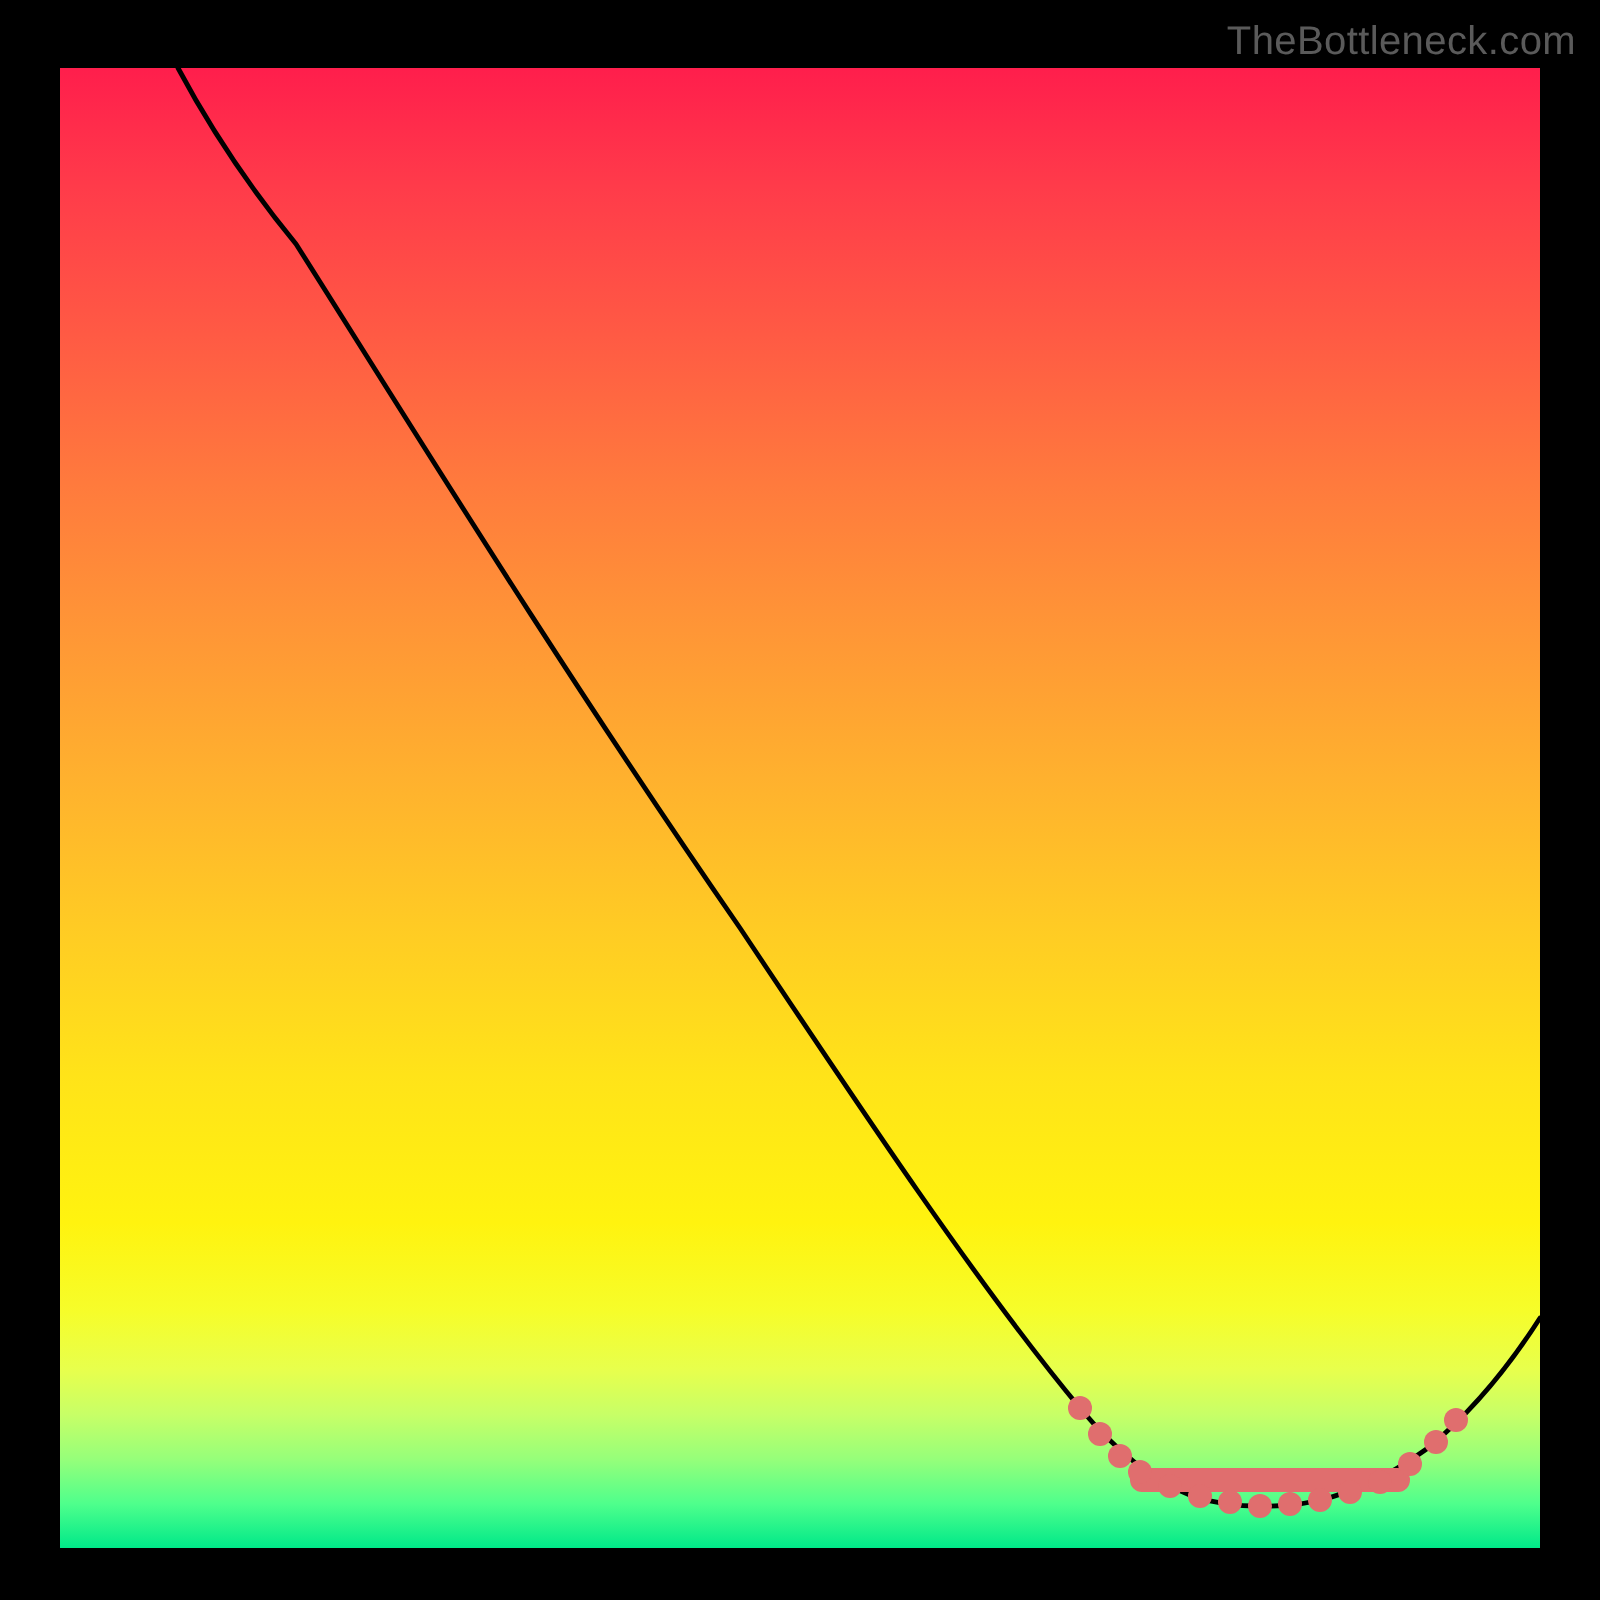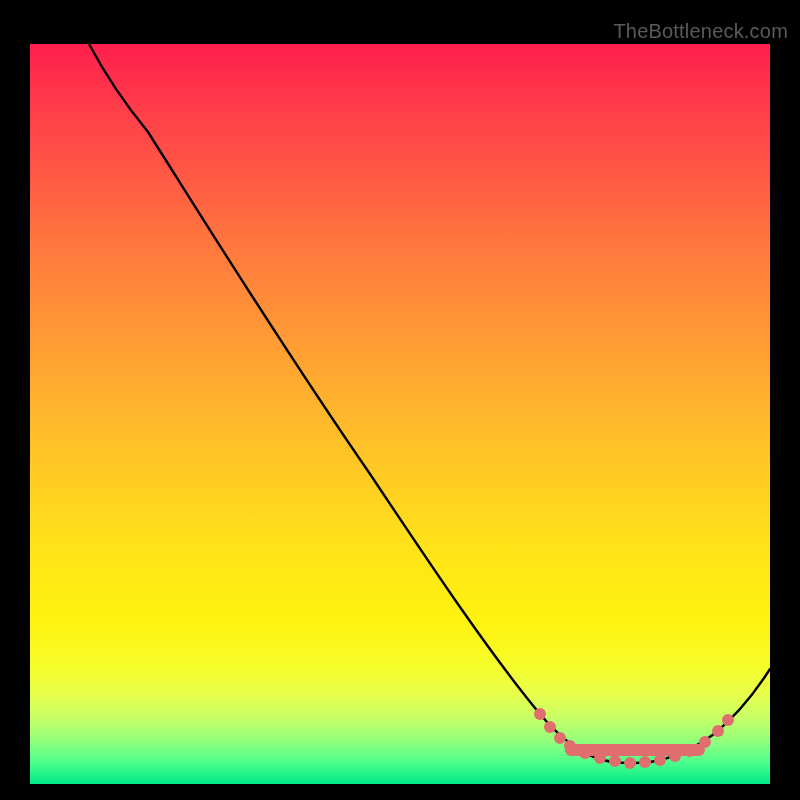--- a/index.html
+++ b/index.html
@@ -6,21 +6,21 @@
     margin: 0;
     padding: 0;
     width: 800px;
     height: 800px;
     background: #000;
     overflow: hidden;
     font-family: Arial, Helvetica, sans-serif;
   }
   .frame {
     position: absolute;
-    top: 14px;
+    top: 4px;
     left: 0;
     width: 800px;
     height: 704px;
     background: #000;
   }
   .plot-area {
     position: absolute;
     left: 30px;
     top: 30px;
     width: 740px;

